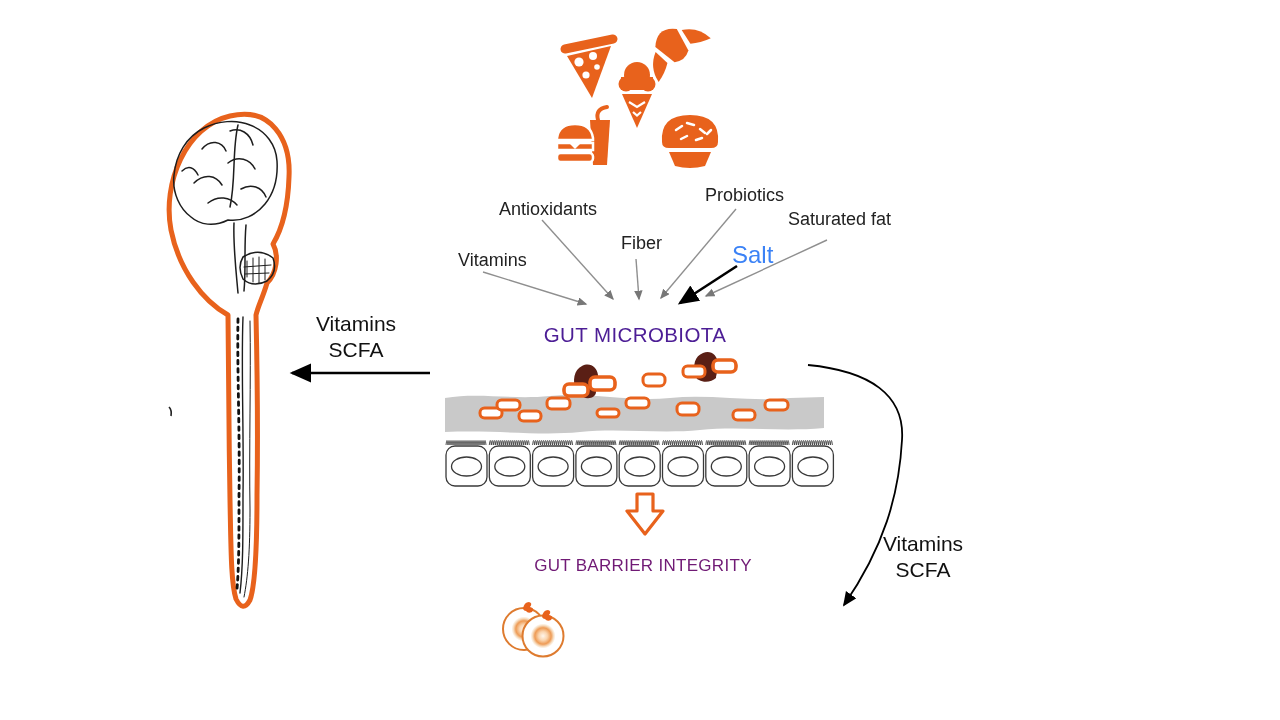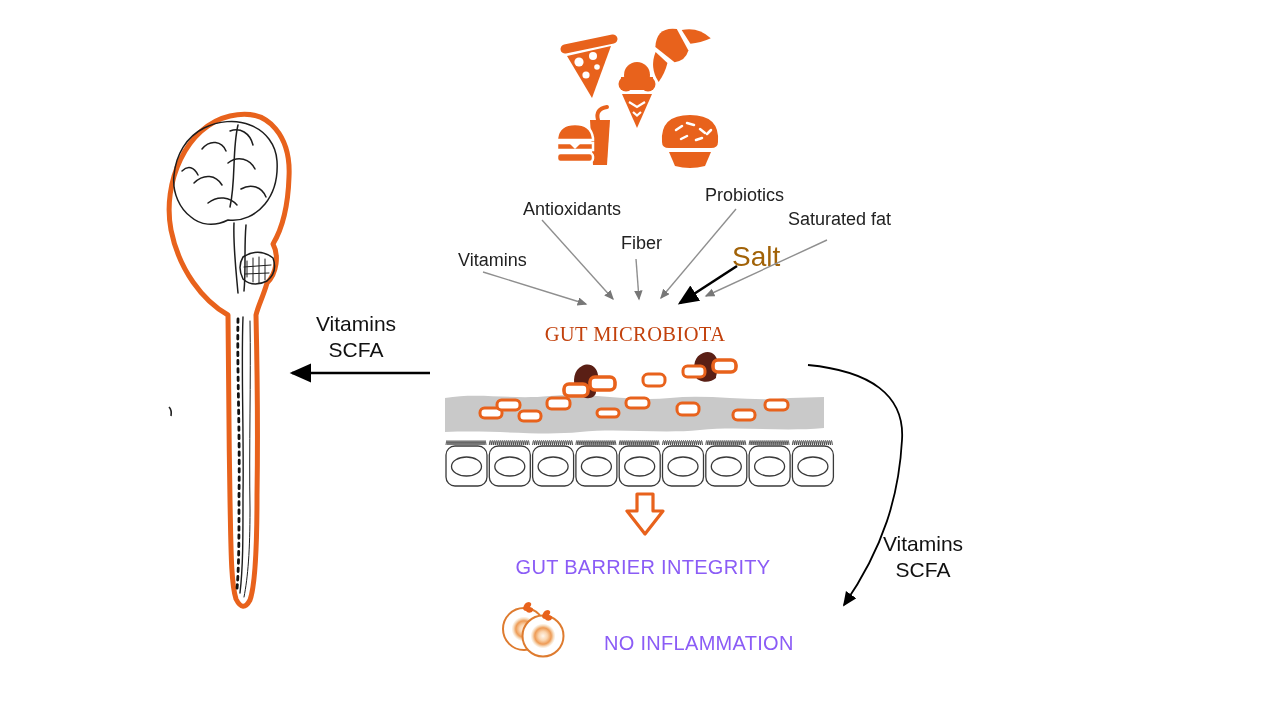--- a/index.html
+++ b/index.html
@@ -3,24 +3,24 @@
 <meta charset="utf-8">
 <style>
   html,body{margin:0;padding:0;background:#fff;}
   #stage{position:relative;width:1280px;height:720px;background:#fff;overflow:hidden;
          font-family:"Liberation Sans",sans-serif;color:var(--text,#1c1c1c);}
   .abs{position:absolute;}
   svg{position:absolute;overflow:visible;}
   .o-fill{fill:var(--accent,#E8621C);}
   .o-stroke{stroke:var(--accent,#E8621C);}
   .lbl{font-size:18px;white-space:nowrap;color:#222;}
-  .lbl-big{font-size:28px;color:#a16207;}
+  .lbl-big{font-size:24px;color:#3b82f6;}
   .pathway{font-size:21px;text-align:center;line-height:26px;color:#111;}
-  .title{font-size:20.5px;letter-spacing:.4px;text-align:center;color:#c2410c;font-family:Liberation Serif, serif;}
-  .caps{font-size:20px;letter-spacing:.3px;color:#8b5cf6;white-space:nowrap;}
+  .title{font-size:20.5px;letter-spacing:.4px;text-align:center;color:#4c1d95;}
+  .caps{font-size:17px;letter-spacing:.3px;color:#701a75;white-space:nowrap;}
 </style>
 </head>
 <body>
 
 <div id="stage">
 
   <svg style="left:550px;top:12px" width="180" height="160" viewBox="0 0 180 160">
     <g>
       <path class="o-stroke" d="M15 37 L63 27" fill="none" stroke-width="9" stroke-linecap="round"></path>
       <path class="o-fill" d="M17 44 L61 34 L42 86 Z"></path>
@@ -89,21 +89,21 @@
       <path d="M76 118 C75 140 78 165 80 188"></path>
       <path d="M88 120 C86 142 88 165 86 186"></path>
       <path d="M85 212 C83 262 86 330 85 390 C85 435 85 462 82 488" stroke-width="1.4"></path>
       <path d="M92 216 C93 272 91 345 92 405 C92 445 90 472 86 492" stroke-width="1"></path>
       <path d="M80 214 C79 262 82 330 81 390 C81 433 81 460 79 484" stroke="#111" stroke-width="2.8" stroke-dasharray="3.5 4.8"></path>
     </g>
     <path d="M11 302 q3 3 2 9" stroke="#222" stroke-width="1.6" fill="none"></path>
   </svg>
 
   <div class="abs lbl" style="left:458px;top:250px">Vitamins</div>
-  <div class="abs lbl" style="left:523px;top:199px">Antioxidants</div>
+  <div class="abs lbl" style="left:499px;top:199px">Antioxidants</div>
   <div class="abs lbl" style="left:621px;top:233px">Fiber</div>
   <div class="abs lbl" style="left:705px;top:185px">Probiotics</div>
   <div class="abs lbl lbl-big" style="left:732px;top:241px">Salt</div>
   <div class="abs lbl" style="left:788px;top:209px">Saturated fat</div>
 
   <svg style="left:450px;top:185px" width="420" height="135" viewBox="0 0 420 135">
     <defs>
       <marker id="mGray" markerWidth="8" markerHeight="7" refX="6" refY="3" orient="auto">
         <path d="M0 0 L7 3 L0 6 Z" fill="#777"></path>
       </marker>
@@ -237,15 +237,14 @@
         <stop offset="100%" stop-color="#FFFFFF"></stop>
       </radialGradient>
     </defs>
     <circle cx="29" cy="33" r="21" fill="#fff" stroke="#DE7B2F" stroke-width="2"></circle>
     <circle cx="29" cy="33" r="12.5" fill="url(#cellgrad)"></circle>
     <circle cx="48" cy="40" r="20.5" fill="#fff" stroke="#DE7B2F" stroke-width="2"></circle>
     <circle cx="48" cy="40" r="12.5" fill="url(#cellgrad)"></circle>
     <path class="o-fill" d="M28 13 q1 -7 6 -7 q4 1 1 5 q5 1 2 5 q-4 2 -6 -1 q-2 0 -3 -2 Z"></path>
     <path class="o-fill" d="M47 21 q1 -7 6 -7 q4 1 1 5 q5 1 2 5 q-4 2 -6 -1 q-2 0 -3 -2 Z"></path>
   </svg>
-  <div class="abs caps" style="left:604px;top:632px">NO INFLAMMATION</div>
 
 </div>
 
 </body></html>

